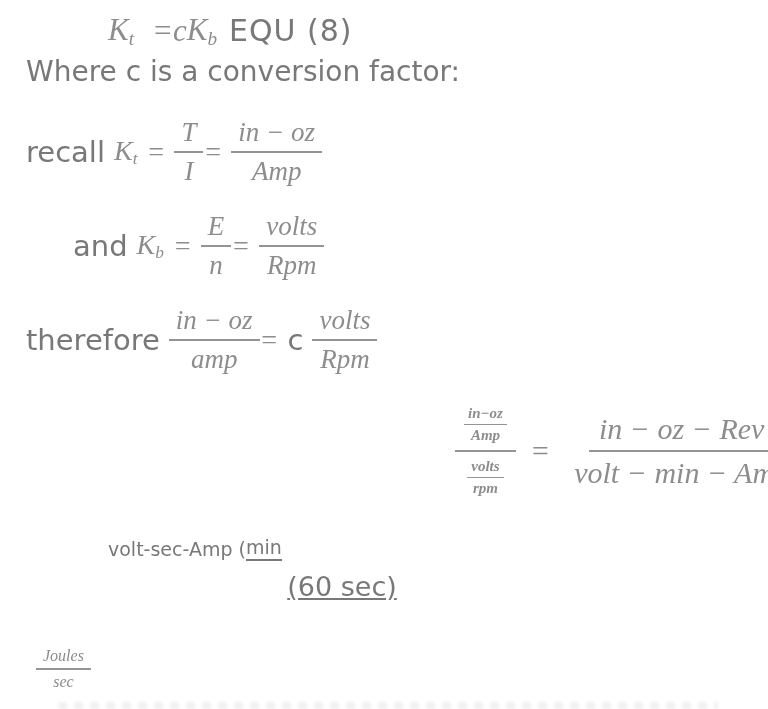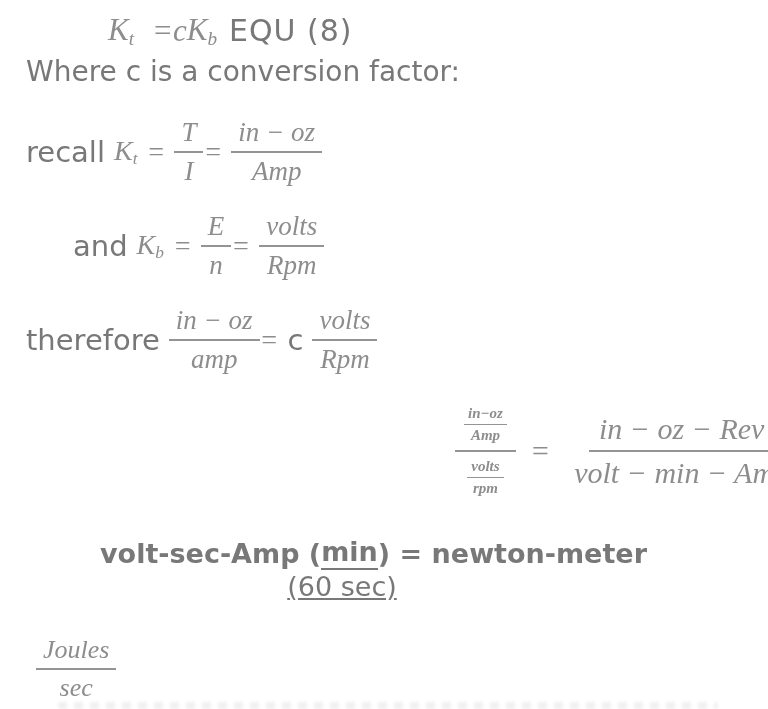--- a/index.html
+++ b/index.html
@@ -54,26 +54,26 @@
   .r-therefore{top:307px;left:26px;height:66px;font-size:29px;}
   .r-therefore .math{font-size:28px;}
   .r-therefore .frac{font-size:27px;}
 
   .r-ratio{top:403px;left:455px;height:96px;}
   .r-ratio .eq{font-size:30px;margin:0 14px;}
   .r-ratio .bigfrac{font-size:30px;}
   .r-ratio .bigfrac .num{padding:0 10px 4px;}
   .r-ratio .bigfrac .den{padding:4px 10px 0;}
 
-  .r-volt{top:536px;left:100px;font-size:27px;font-weight:bold;}
+  .r-volt{top:536px;left:108px;font-size:19px;}
   .r-volt .u-min{border-bottom:2px solid var(--sans-color);padding-bottom:1px;}
   .r-volt2{top:571px;left:286px;width:112px;justify-content:center;font-size:27px;text-decoration:underline;}
 
   .r-since{top:637px;left:26px;height:64px;font-size:29px;}
-  .r-since .frac{font-size:26px;margin-left:10px;}
+  .r-since .frac{font-size:16px;margin-left:10px;}
 
   .mgap{display:inline-block;width:9px;}
 
   
   .bottom-ghost{
     position:absolute;left:58px;top:702px;width:660px;height:7px;
     background:repeating-linear-gradient(90deg,#9a9a9a 0 9px,transparent 9px 16px);
     opacity:0.14;filter:blur(1.5px);border-radius:3px;
   }
 </style>
@@ -166,21 +166,21 @@
       </span>
     </span>
     <span class="math eq">=</span>
     <span class="frac math bigfrac">
       <span class="num">in − oz − Rev</span>
       <span class="den">volt − min − Amp</span>
     </span>
   </div>
 
   <div class="row r-volt">
-    <span class="sans">volt-sec-Amp (</span><span class="sans u-min">min</span><span class="sans">) = newton-meter</span>
+    <span class="sans">volt-sec-Amp (</span><span class="sans u-min">min</span>
   </div>
   <div class="row r-volt2">
     <span class="sans">(60 sec)</span>
   </div>
 
   <div class="row r-since">
     <span class="frac math">
       <span class="num">Joules</span>
       <span class="den">sec</span>
     </span>

